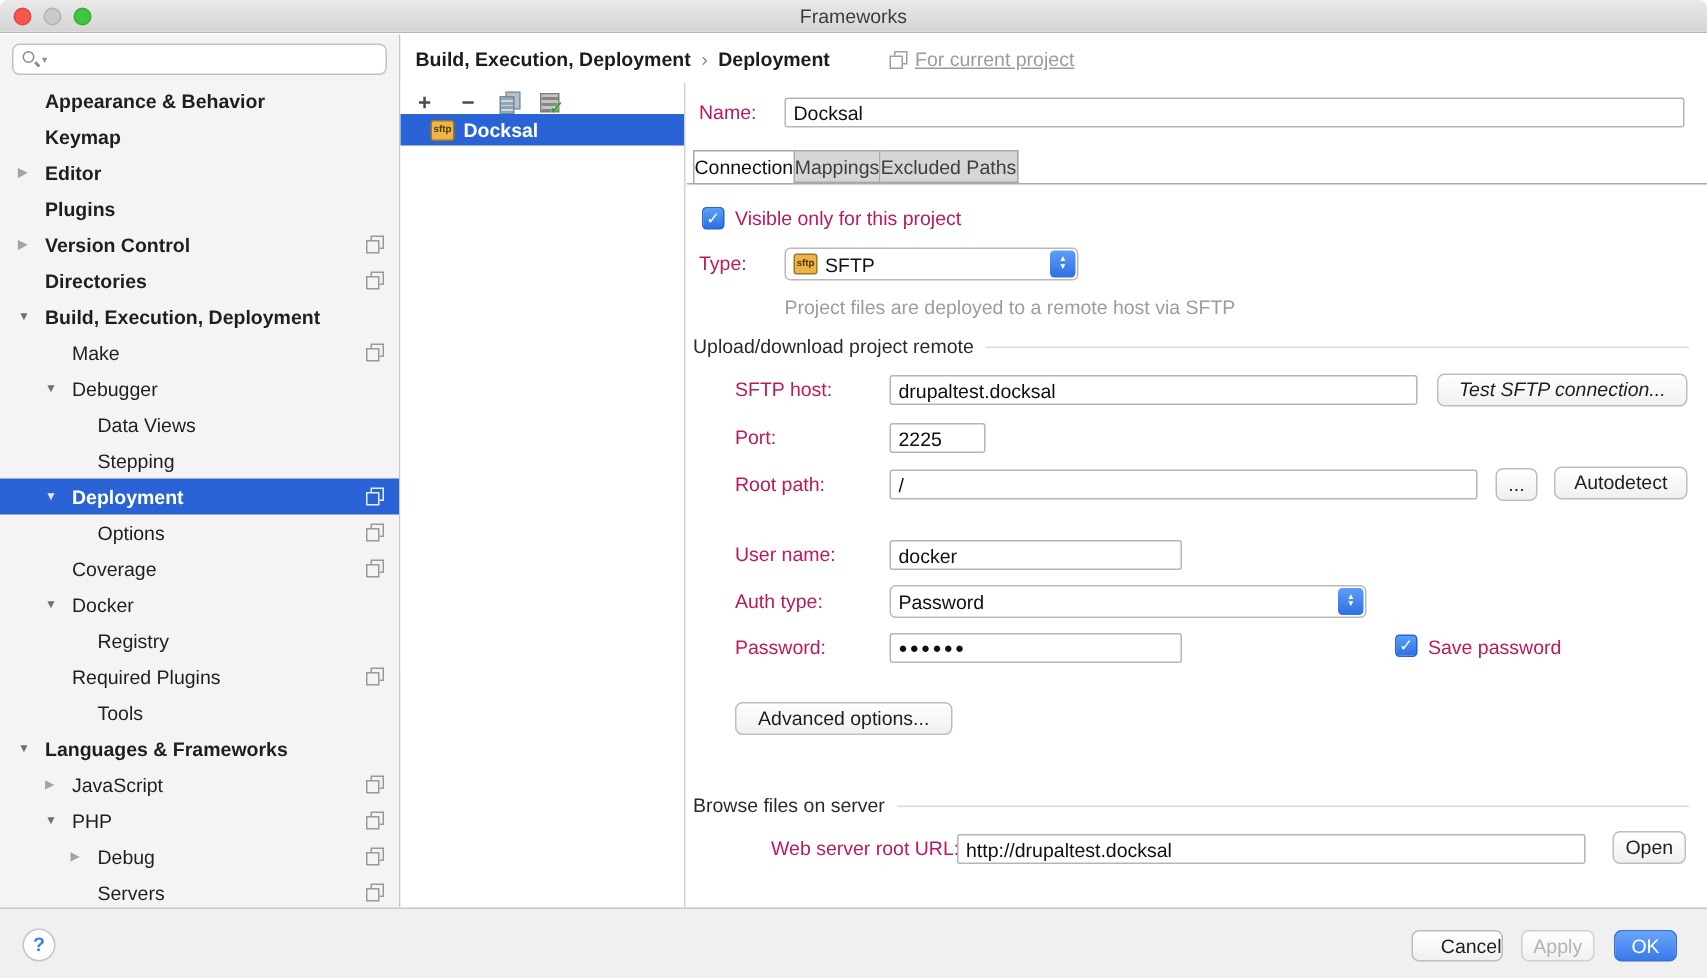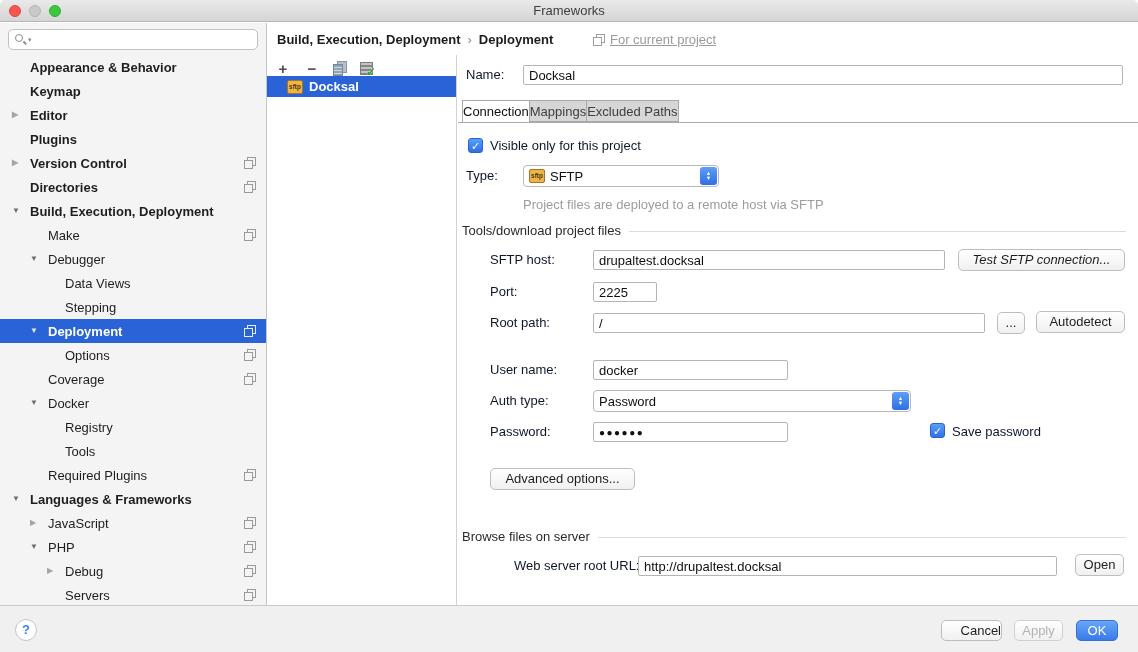--- a/index.html
+++ b/index.html
@@ -88,21 +88,21 @@
   .server-row { position:absolute; left:0; top:21px; width:189px; height:21px;
     background:#2a63d5; color:#fff; font-weight:bold; font-size:13px;
     display:flex; align-items:center; gap:6px; padding-left:20px; }
   .sftp-badge { display:inline-block; width:16px; height:14px; border-radius:2px;
     background:#edb44a; border:1px solid #a0781d; color:#4b3903;
     font-size:6.5px; font-weight:bold; line-height:12px; text-align:center; }
   .sftp-badge::after { content:"sftp"; }
 
   
   .form { position:absolute; left:191px; top:0; width:680px; height:582px; }
-  .flabel { position:absolute; height:20px; line-height:20px; font-size:13px; color:#0f172a; white-space:nowrap; }
+  .flabel { position:absolute; height:20px; line-height:20px; font-size:13px; color:#be185d; white-space:nowrap; }
   .fld { position:absolute; border:1px solid #b5b5b5; border-radius:2px; background:#fff;
     font-size:13px; font-family:inherit; color:#0f0f0f; padding:0 5px; height:20px; outline:none; }
   .mac-btn { position:absolute; background:linear-gradient(#ffffff,#f0f0f0);
     border:1px solid #bdbdbd; border-radius:5px; font-size:13px; color:#1e1e1e;
     font-family:inherit; text-align:center; height:22px; line-height:20px; padding:0; cursor:default; }
   .mac-btn.primary { background:linear-gradient(#68a6f8,#3a7ae9); border-color:#3570d7; color:#fff; }
   .mac-btn.disabled { color:#b3b3b3; border-color:#d0d0d0; }
 
   .tabbar { position:absolute; left:4px; top:77px; display:flex; z-index:2; }
   .tab-underline { position:absolute; left:0; right:0; top:99px; height:1px; background:#a9a9a9; z-index:1; }
@@ -211,26 +211,26 @@
         <span>Coverage</span>
         <span class="dup-icon"></span>
       </div>
       <div class="tree-row lvl1">
         <span class="arrow">▼</span>
         <span>Docker</span>
       </div>
       <div class="tree-row lvl2">
         <span>Registry</span>
       </div>
+      <div class="tree-row lvl1">
+        <span>Required Plugins</span>
+        <span class="dup-icon"></span>
+      </div>
       <div class="tree-row lvl2">
         <span>Tools</span>
-      </div>
-      <div class="tree-row lvl1">
-        <span>Required Plugins</span>
-        <span class="dup-icon"></span>
       </div>
       <div class="tree-row lvl0 bold">
         <span class="arrow">▼</span>
         <span>Languages &amp; Frameworks</span>
       </div>
       <div class="tree-row lvl1">
         <span class="arrow dim">▶</span>
         <span>JavaScript</span>
         <span class="dup-icon"></span>
       </div>
@@ -295,21 +295,21 @@
       <span>SFTP</span>
       <span class="stepper">
           <span>▲</span>
           <span>▼</span>
         </span>
     </div>
 
     <div class="hint" style="left:65px; top:174px;">Project files are deployed to a remote host via SFTP</div>
 
     <div class="section" style="top:199px;">
-      <span>Tools/download project files</span>
+      <span>Upload/download project remote</span>
     </div>
 
     <div class="flabel" style="left:32px; top:227px;">SFTP host:</div>
     <input class="fld" style="left: 135px; top: 227px; width: 352px;" value="drupaltest.docksal">
     <button class="mac-btn" style="left:500px; top:226px; width:167px;font-style:italic;">Test SFTP connection...</button>
 
     <div class="flabel" style="left:32px; top:259px;">Port:</div>
     <input class="fld" style="left: 135px; top: 259px; width: 64px;" value="2225">
 
     <div class="flabel" style="left:32px; top:290px;">Root path:</div>

